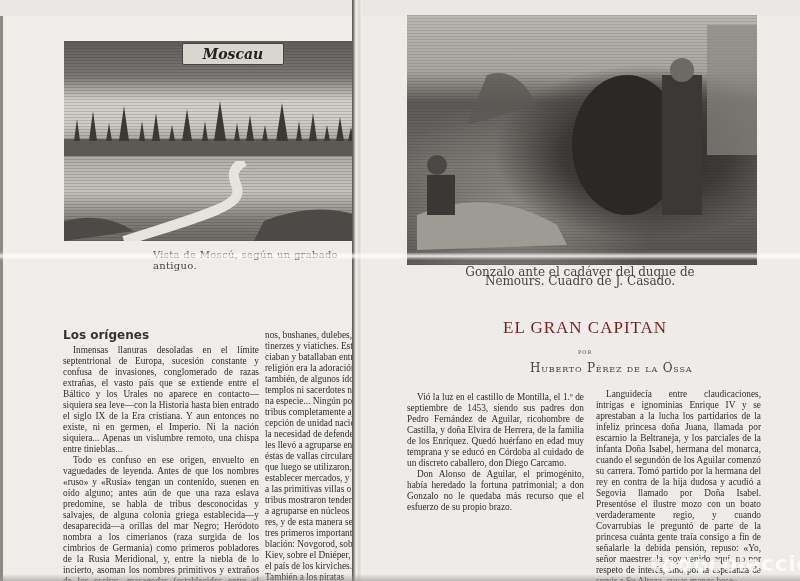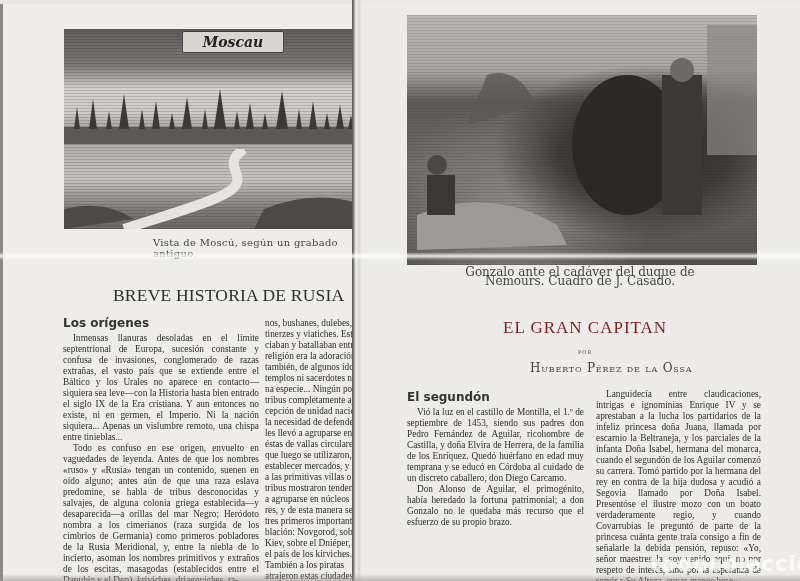--- a/index.html
+++ b/index.html
@@ -2,21 +2,21 @@
 <html><head>
 <meta charset="utf-8">
 <style>
   html, body { margin:0; padding:0; }
   body {
     width:800px; height:581px; overflow:hidden; position:relative;
     background:#e9e8e4;
     font-family:"DejaVu Serif", serif;
     color:#2a2a2a;
   }
-  .page { position:absolute; top:4px; bottom:0; background:#eeede9; overflow:hidden; }
+  .page { position:absolute; top:16px; bottom:0; background:#eeede9; overflow:hidden; }
   .page-left { left:0; width:356px; border-left:3px solid #8d8a84; box-sizing:border-box; }
   .page-right { left:360px; width:440px; background:#edece8; }
   .seam {
     position:absolute; left:352px; top:0; width:10px; height:581px;
     background:linear-gradient(90deg,#4a4845 0px,#9a9893 2px,#f4f3ef 4px,#d7d5d0 7px,#f2f1ed 10px);
   }
   .fold-band {
     position:absolute; left:0; width:800px; top:252px; height:8px;
     background:linear-gradient(180deg,rgba(255,255,255,0),rgba(255,255,255,0.85),rgba(255,255,255,0));
   }
@@ -129,21 +129,20 @@
     </svg>
     <div class="banner">Moscau</div>
     <svg style="position:absolute;left:0;top:120px" width="295" height="80" viewBox="0 0 295 80">
       <path d="M180 0 C150 20, 200 30, 150 50 C120 62, 90 70, 60 80" stroke="#e6e4de" stroke-width="10" fill="none"></path>
       <path d="M0 60 Q40 50 70 70 L0 80 Z" fill="#4b4a46"></path>
       <path d="M200 60 Q250 40 295 55 L295 80 L190 80 Z" fill="#4b4a46"></path>
     </svg>
   </div>
   <div class="caption-left">Vista de Moscú, según un grabado antiguo.</div>
 
-  <div class="title-left">BREVE HISTORIA DE RUSIA</div>
 
   <div class="col col-l1">
     <p class="sec">Los orígenes</p>
     <p>Inmensas llanuras desoladas en el límite septentrional de Europa, sucesión constante y confusa de invasiones, conglomerado de razas extrañas, el vasto país que se extiende entre el Báltico y los Urales no aparece en contacto—siquiera sea leve—con la Historia hasta bien entrado el siglo IX de la Era cristiana. Y aun entonces no existe, ni en germen, el Imperio. Ni la nación siquiera... Apenas un vislumbre remoto, una chispa entre tinieblas...</p>
     <p>Todo es confuso en ese origen, envuelto en vaguedades de leyenda. Antes de que los nombres «ruso» y «Rusia» tengan un contenido, suenen en oído alguno; antes aún de que una raza eslava predomine, se habla de tribus desconocidas y salvajes, de alguna colonia griega establecida—y desaparecida—a orillas del mar Negro; Heródoto nombra a los cimerianos (raza surgida de los cimbrios de Germania) como primeros pobladores de la Rusia Meridional, y, entre la niebla de lo incierto, asoman los nombres primitivos y extraños de los escitas, masagodas (establecidos entre el Danubio y el Don), kriviches, driagoviches, ra-</p>
   </div>
 
   <div class="col col-l2">
     <p>nos, bushanes, dulebes, jor</p>
     <p>tinerzes y viatiches. Estas</p>
@@ -190,21 +189,20 @@
 </div>
 <div class="caption-right">
   <div>Gonzalo ante el cadáver del duque de Nemours. Cuadro de J. Casado.</div>
 </div>
 
 <div class="title-right">EL GRAN CAPITAN</div>
 <div class="byline-por">POR</div>
 <div class="byline-author">Huberto Pérez de la Ossa</div>
 
 <div class="col col-r1">
-  <p class="sec">El segundón</p>
   <p>Vió la luz en el castillo de Montilla, el 1.º de septiembre de 1453, siendo sus padres don Pedro Fernández de Aguilar, ricohombre de Castilla, y doña Elvira de Herrera, de la familia de los Enríquez. Quedó huérfano en edad muy temprana y se educó en Córdoba al cuidado de un discreto caballero, don Diego Carcamo.</p>
   <p>Don Alonso de Aguilar, el primogénito, había heredado la fortuna patrimonial; a don Gonzalo no le quedaba más recurso que el esfuerzo de su propio brazo.</p>
 </div>
 
 <div class="col col-r2">
   <p>Languidecía entre claudicaciones, intrigas e ignominias Enrique IV y se aprestaban a la lucha los partidarios de la infeliz princesa doña Juana, llamada por escarnio la Beltraneja, y los parciales de la infanta Doña Isabel, hermana del monarca, cuando el segundón de los Aguilar comenzó su carrera. Tomó partido por la hermana del rey en contra de la hija dudosa y acudió a Segovia llamado por Doña Isabel. Presentóse el ilustre mozo con un boato verdaderamente regio, y cuando Covarrubias le preguntó de parte de la princesa cuánta gente traía consigo a fin de señalarle la debida pensión, repuso: «Yo, señor maestresala, soy venido aquí, no por respeto de interés, sino por la esperanza de servir a Su Alteza, cuyas manos beso».</p>
 
 </div>
 
 <div class="seam"></div>

